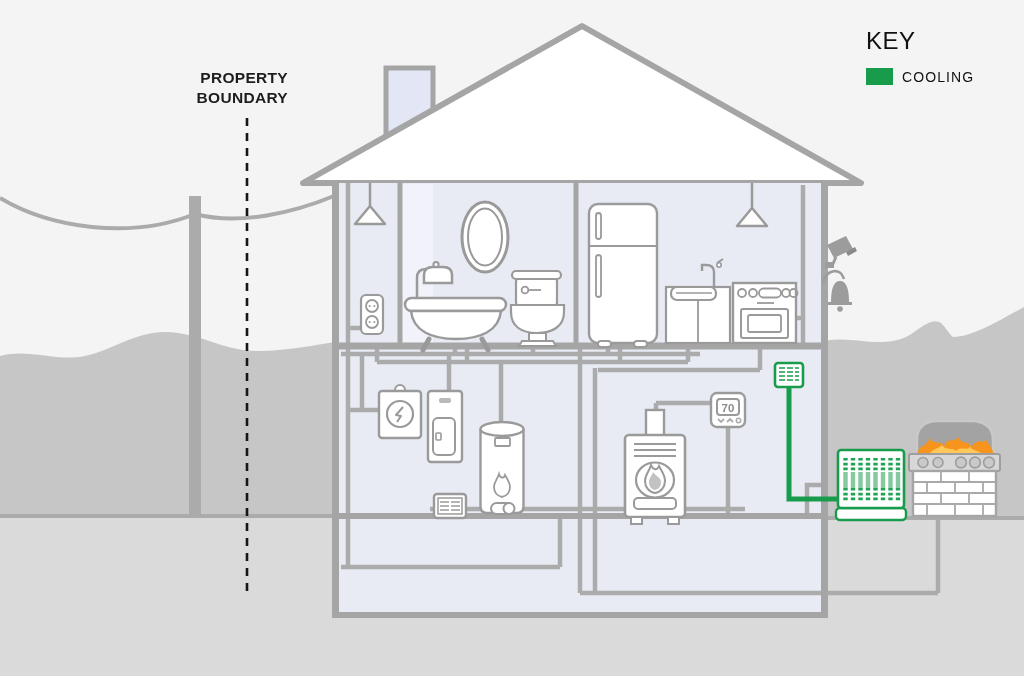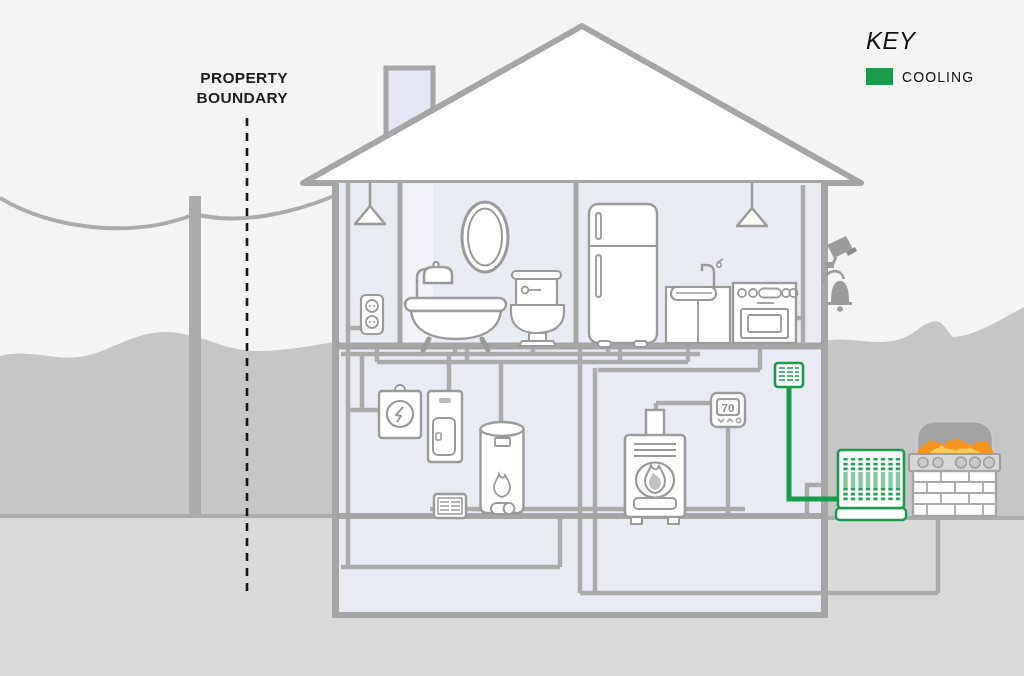--- a/index.html
+++ b/index.html
@@ -2,21 +2,21 @@
 <html><head>
 <meta charset="utf-8">
 <style>
   html,body{margin:0;padding:0;background:#f4f4f5;}
   body{font-family:"Liberation Sans",sans-serif;}
   .stage{position:relative;width:1024px;height:676px;overflow:hidden;background:#f4f4f5;}
   svg.scene{position:absolute;left:0;top:0;}
   .label-pb{position:absolute;left:132px;top:68px;width:156px;text-align:right;
     font-size:15.5px;font-weight:700;letter-spacing:.3px;color:#1d1d1d;line-height:1.32;}
   .key-title{position:absolute;left:866px;top:27px;font-size:24px;font-weight:500;
-    color:#111;letter-spacing:.5px;font-style:italic;}
+    color:#111;letter-spacing:.5px;}
   .legend-row{position:absolute;left:866px;top:68px;display:flex;align-items:flex-end;gap:9px;}
   .legend-label{font-size:14px;letter-spacing:1.1px;color:#111;}
   .swatch{display:block;}
 </style>
 </head>
 <body>
 
 <div class="stage">
 
 <svg class="scene" width="1024" height="676" viewBox="0 0 1024 676">

